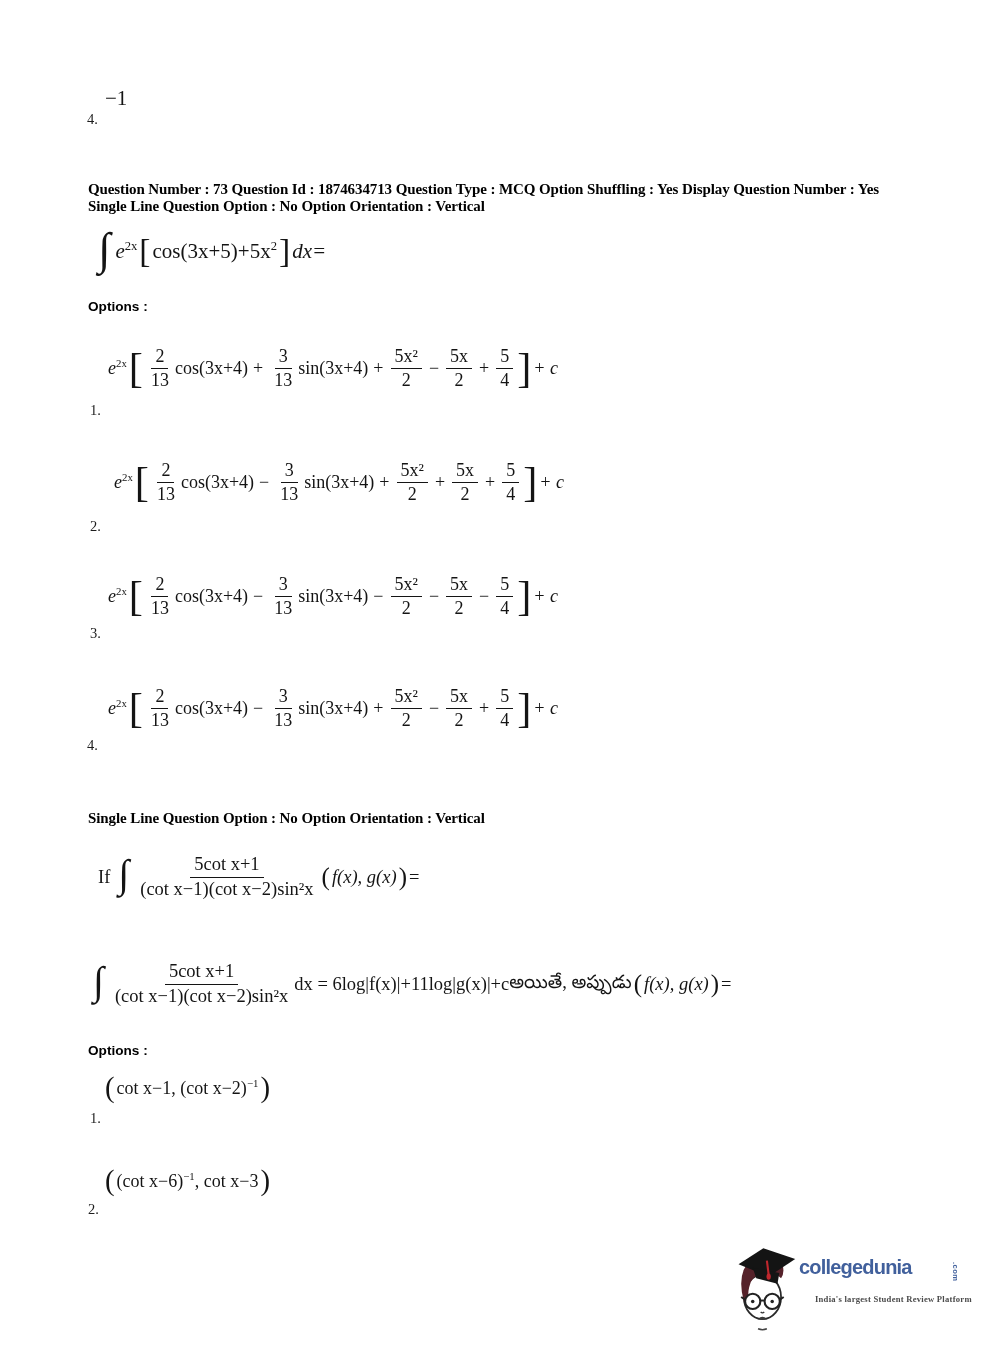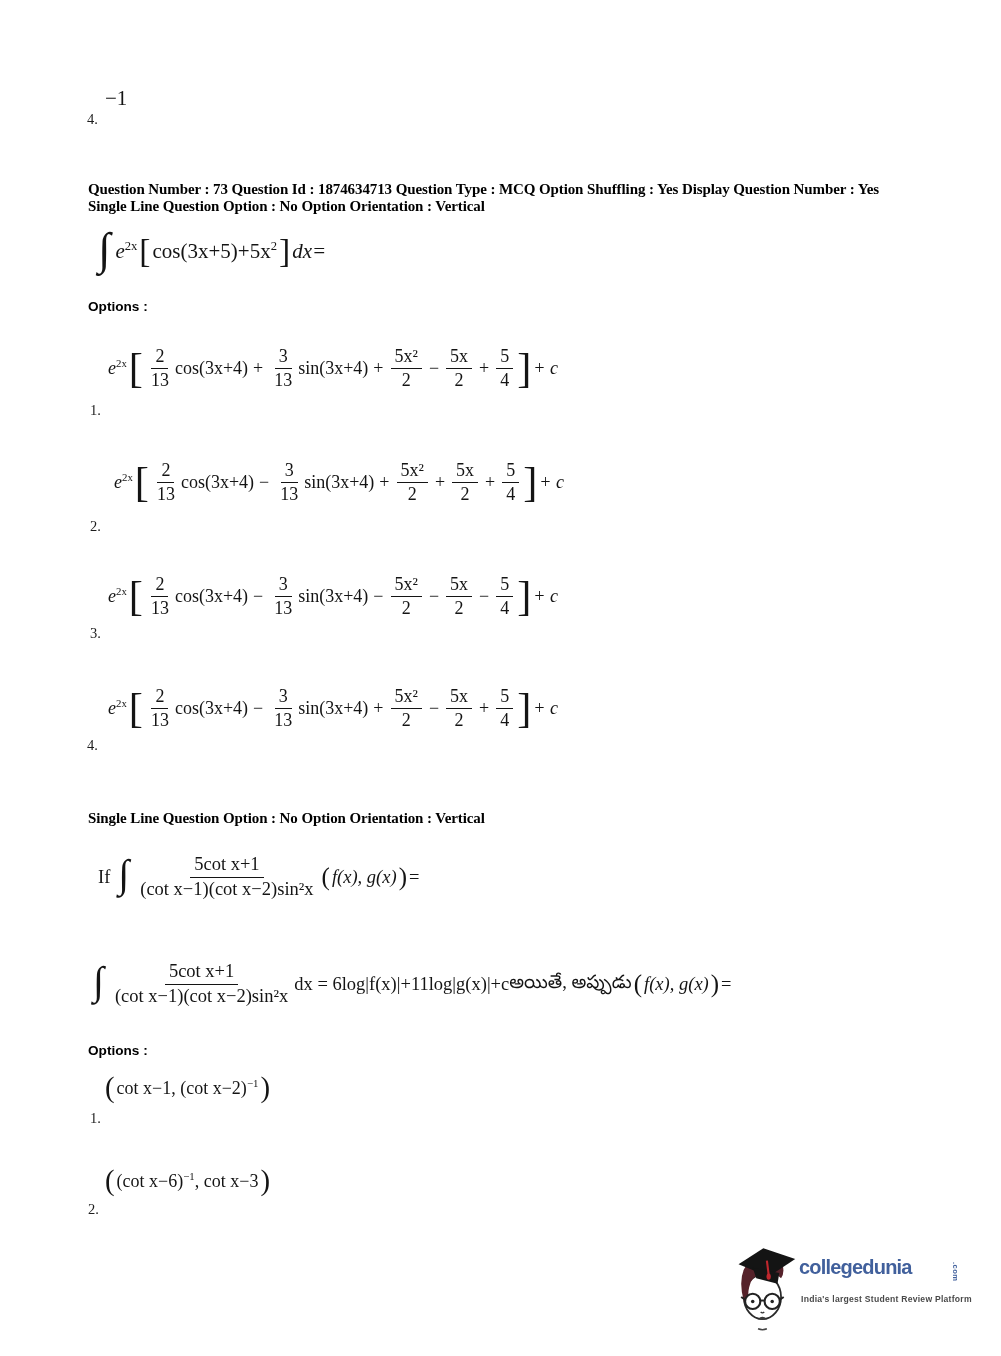--- a/index.html
+++ b/index.html
@@ -51,22 +51,22 @@
     position:absolute; left:64px; top:12px;
     font-family:"Liberation Sans", sans-serif; font-weight:bold;
     font-size:20px; letter-spacing:-0.8px; color:#41609c;
   }
   .logo-domain {
     position:absolute; left:216px; top:18px;
     writing-mode:vertical-rl; font-family:"Liberation Sans", sans-serif;
     font-weight:bold; font-size:7.5px; color:#41609c; letter-spacing:0.5px;
   }
   .logo-tagline {
-    position:absolute; left:66px; top:50px;
-    font-family:Liberation Sans, sans-serif; font-weight:bold;
+    position:absolute; left:80px; top:50px;
+    font-family:Liberation Serif, serif; font-weight:bold;
     font-size:8.6px; letter-spacing:0.25px; color:#4a4a4a;
   }
 </style>
 </head>
 <body>
 
 <div class="page">
 
   <div class="prev-val" style="left:105px; top:86px;">−1</div>
   <div class="opt-num" style="left:87px; top:111px;">4.</div>

